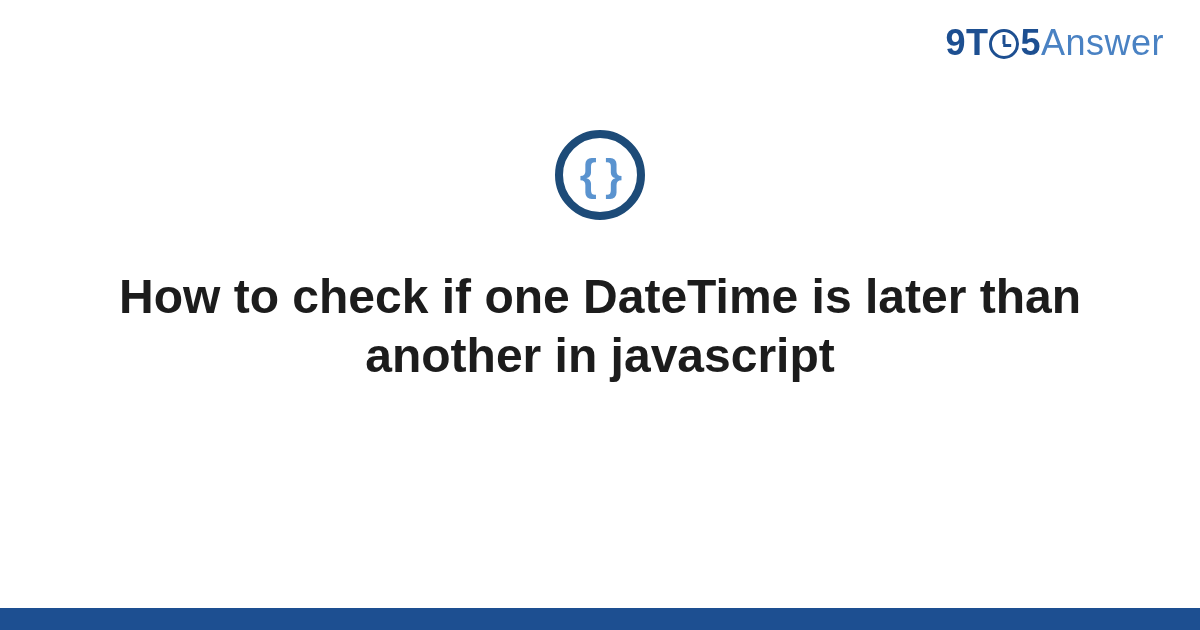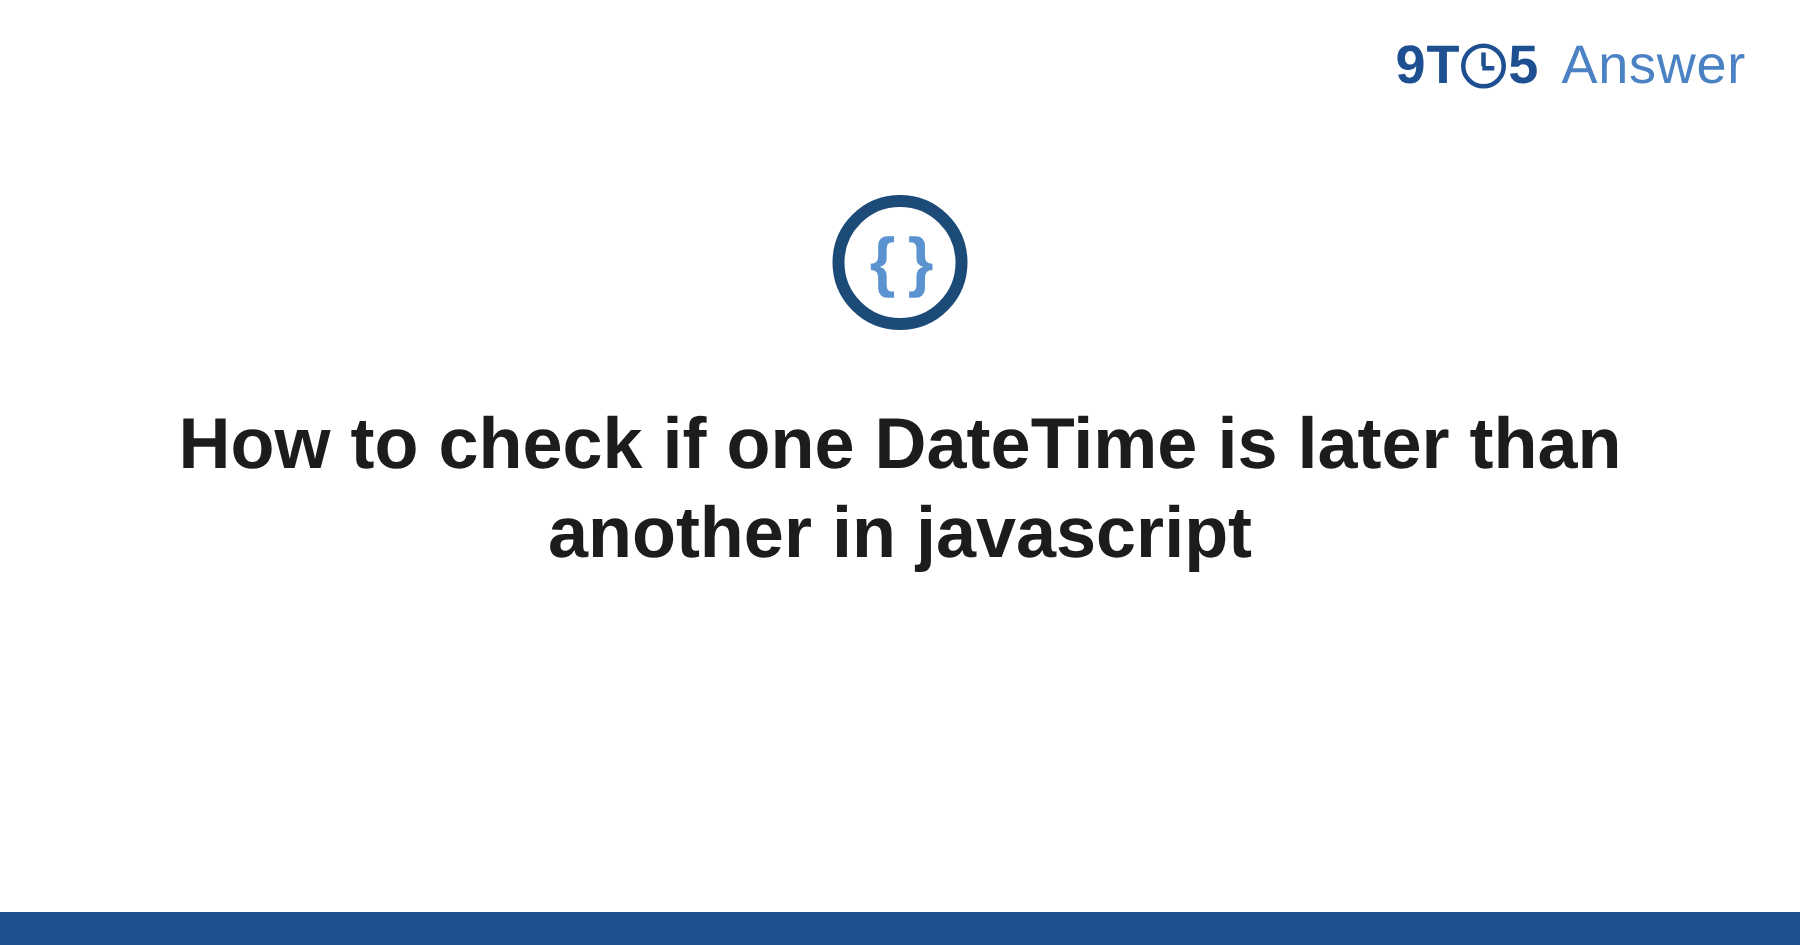--- a/index.html
+++ b/index.html
@@ -4,21 +4,21 @@
 <style>
   * { margin: 0; padding: 0; box-sizing: border-box; }
   html, body { width: 1200px; height: 630px; overflow: hidden; font-family: -apple-system, BlinkMacSystemFont, "Segoe UI", Helvetica, Arial, sans-serif; background: #ffffff; }
   .page { position: relative; width: 1200px; height: 630px; }
   .brand { position: absolute; top: 22px; right: 36px; display: flex; align-items: baseline; font-size: 36px; font-weight: 600; letter-spacing: 0.5px; }
   .brand .p1 { color: #1d4f91; font-weight: 700; }
   .brand .oclock { display: inline-flex; align-items: center; justify-content: center; width: 30px; height: 30px; border: 3px solid #1d4f91; border-radius: 50%; margin: 0 1px; position: relative; top: 4px; }
   .brand .oclock .hands { position: absolute; width: 3px; height: 9px; background: #1d4f91; top: 3px; left: 50%; transform: translateX(-50%); }
   .brand .oclock .hands2 { position: absolute; width: 8px; height: 3px; background: #1d4f91; top: 12px; left: 50%; transform: translateX(-10%); }
   .brand .p2 { color: #1d4f91; font-weight: 700; }
-  .brand .p3 { color: #4a82c3; font-weight: 500; margin-left: 15px; }
+  .brand .p3 { color: #4a82c3; font-weight: 500; margin-left: 0; }
   .center-icon { position: absolute; top: 130px; left: 50%; transform: translateX(-50%); width: 90px; height: 90px; }
   .center-icon .ring { width: 90px; height: 90px; border: 8px solid #1d4b78; border-radius: 50%; display: flex; align-items: center; justify-content: center; }
   .center-icon .braces { font-family: "Segoe UI", Arial, sans-serif; font-size: 44px; font-weight: 700; color: #5a93cf; line-height: 1; letter-spacing: -2px; }
   .headline { position: absolute; top: 268px; left: 0; width: 100%; text-align: center; padding: 0 60px; font-size: 48px; font-weight: 700; color: #1c1c1c; line-height: 1.22; }
   .footer-bar { position: absolute; left: 0; bottom: 0; width: 100%; height: 22px; background: #1d4f91; }
 </style>
 </head>
 <body>
 
 <div class="page">

